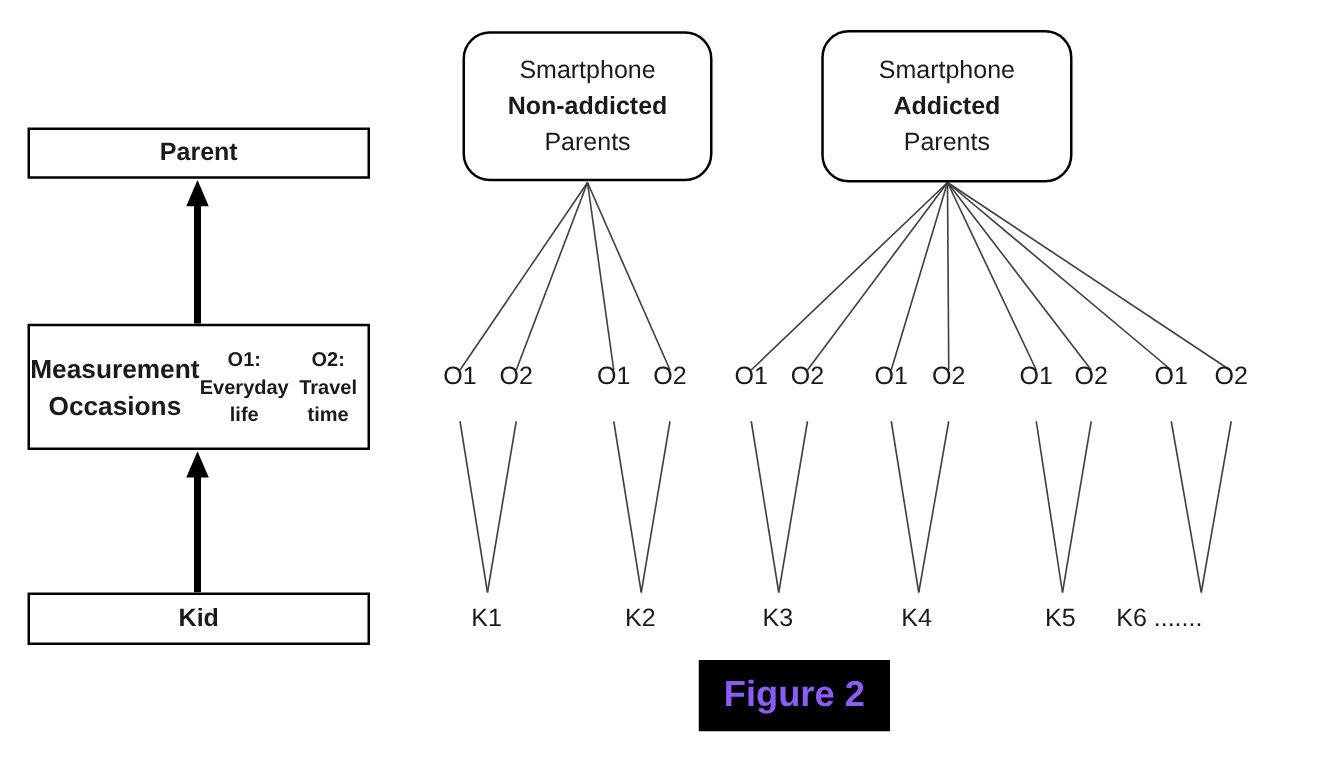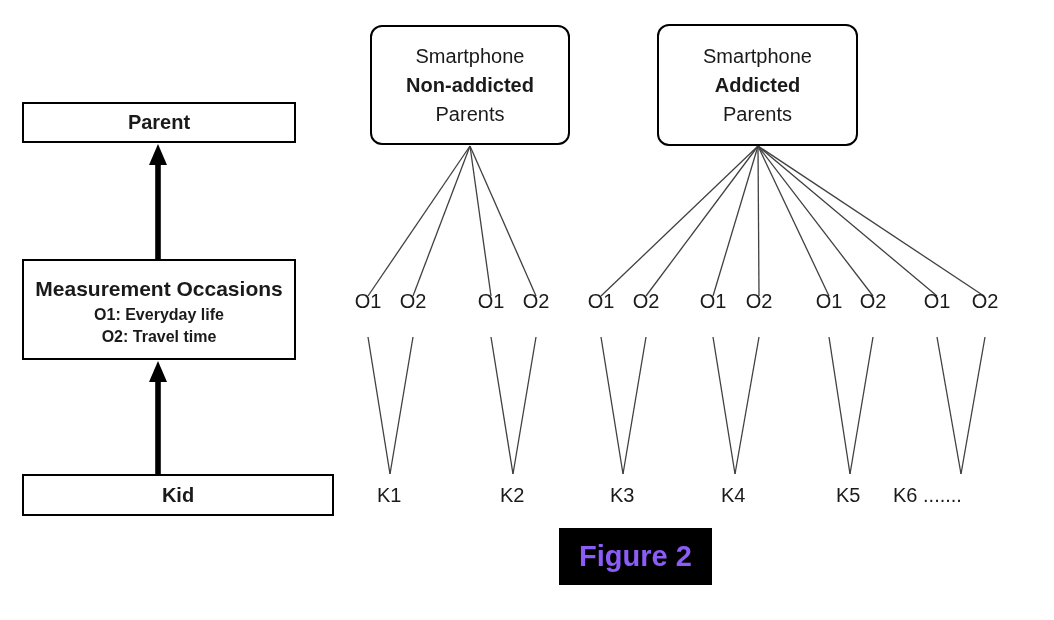--- a/index.html
+++ b/index.html
@@ -24,32 +24,31 @@
     position:absolute;
     border:2px solid #000;
     background:#fff;
     display:flex;
     align-items:center;
     justify-content:center;
     text-align:center;
     font-weight:bold;
   }
   .parent-box { left:22px; top:102px; width:274px; height:41px; font-size:20px; }
-  .kid-box    { left:22px; top:474px; width:312px; height:42px; font-size:20px; }
+  .kid-box    { left:22px; top:474px; width:274px; height:42px; font-size:20px; }
   .measure-box {
     left:22px; top:259px; width:274px; height:101px;
-    flex-direction:column;
     padding-top:2px;
   }
   .measure-title { font-size:21px; line-height:30px; }
   .measure-sub   { font-size:16px; line-height:22px; }
   .group-box {
     position:absolute;
     border:2px solid #000;
-    border-radius:12px;
+    border-radius:22px;
     background:#fff;
     display:flex;
     flex-direction:column;
     align-items:center;
     justify-content:center;
     text-align:right;
     font-size:20px;
     line-height:29px;
   }
   .group-box .bold { font-weight:bold; }

